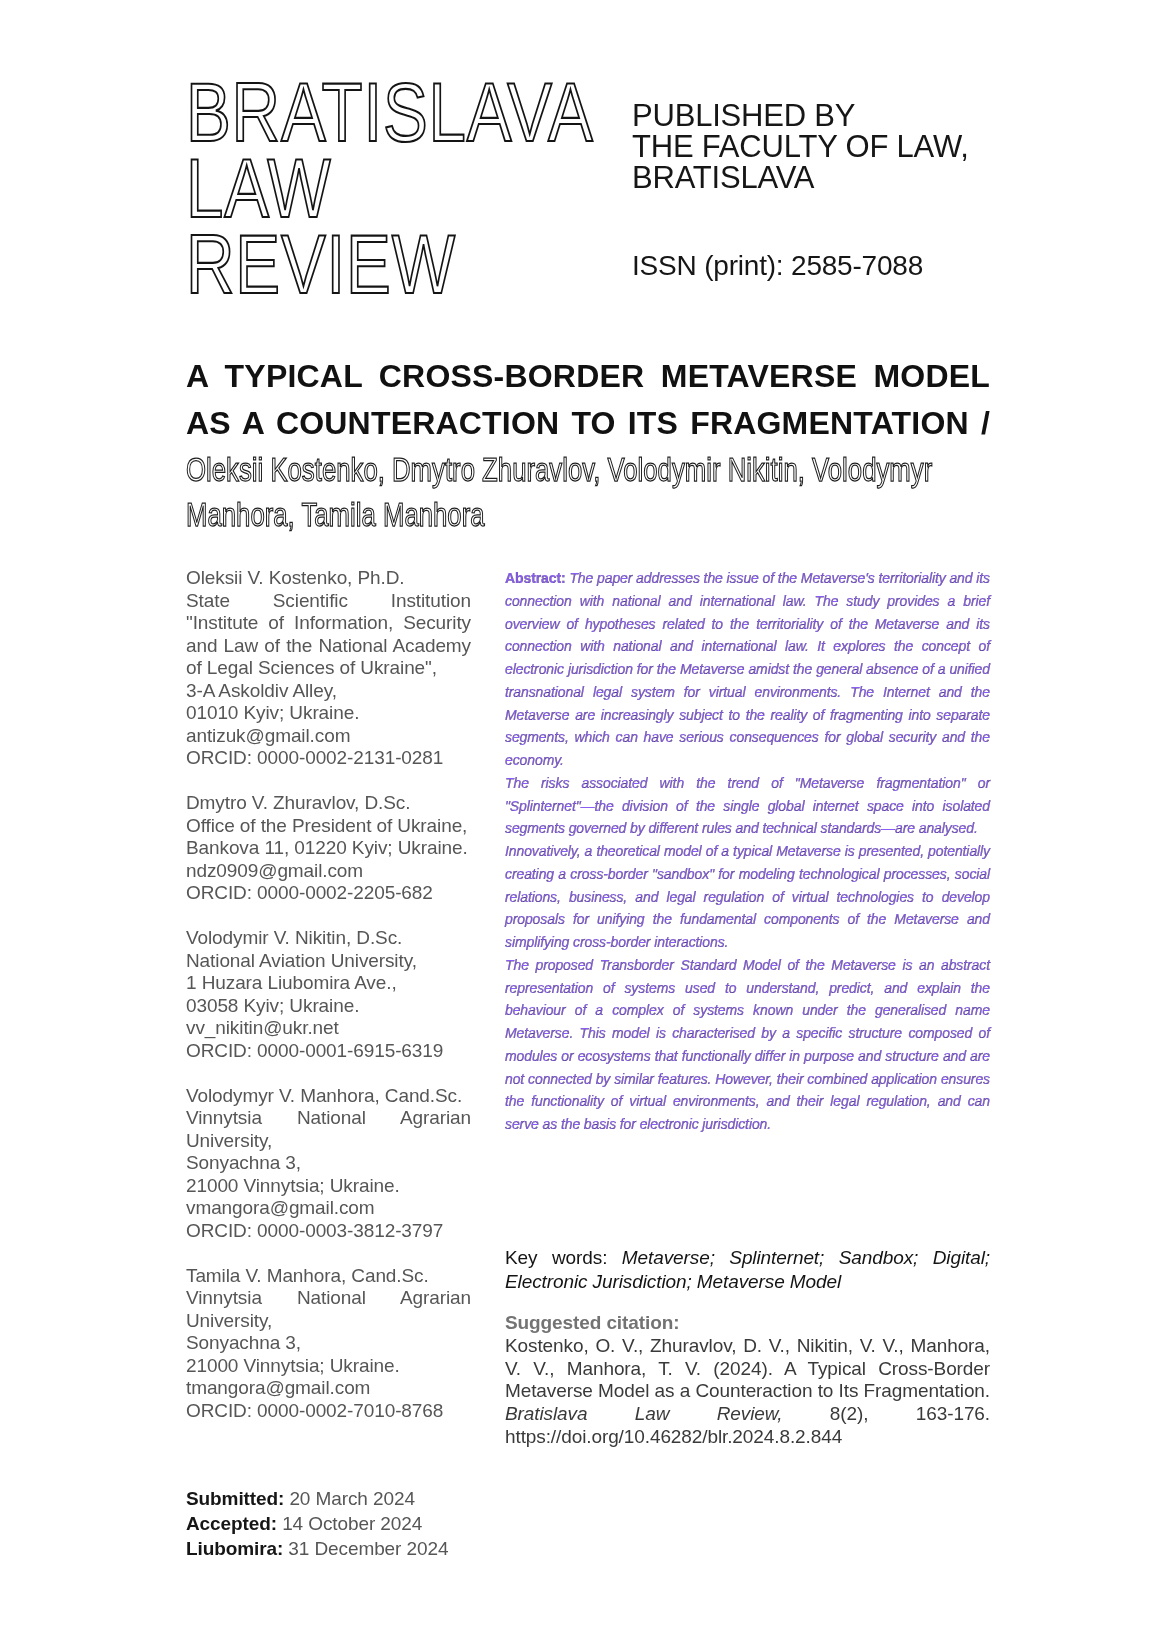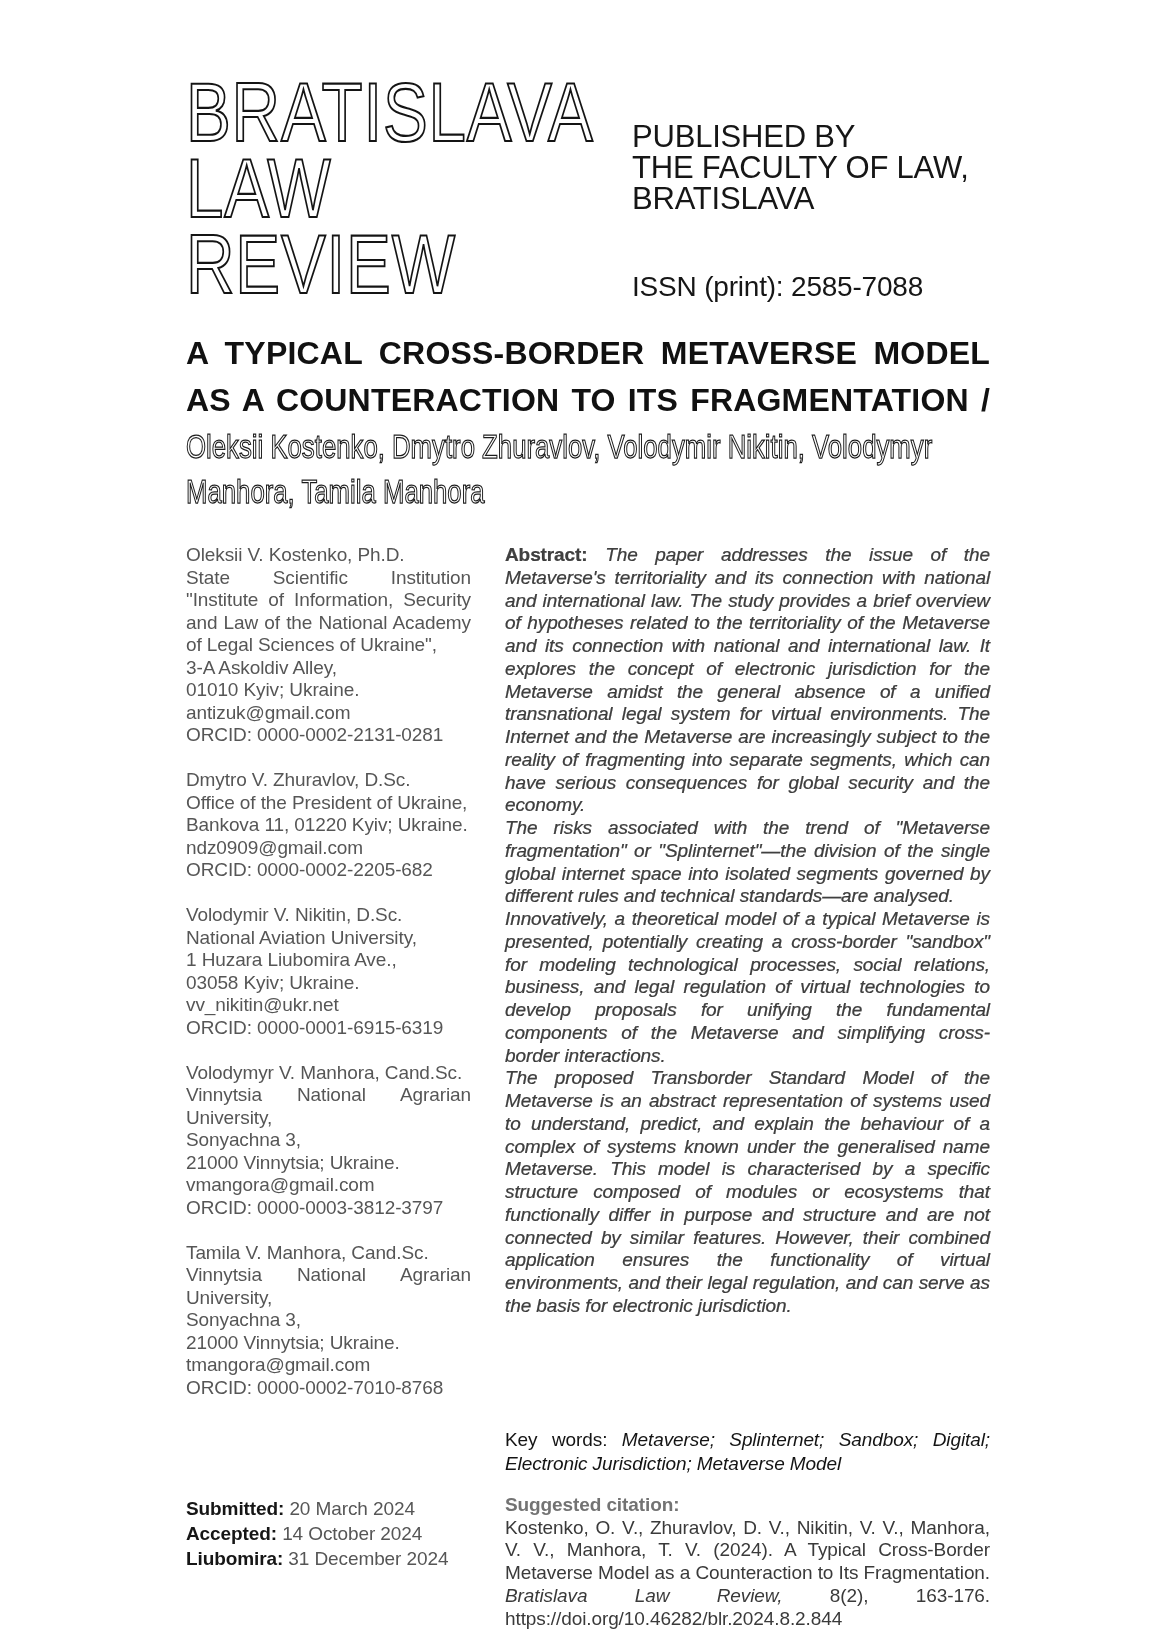--- a/index.html
+++ b/index.html
@@ -5,21 +5,21 @@
   html, body { margin: 0; padding: 0; background: #ffffff; }
   body {
     width: 1166px; height: 1652px;
     font-family: "Liberation Sans", sans-serif;
     color: #1a1a1a;
     overflow: hidden;
   }
   .page { padding: 74px 176px 0 186px; }
 
   
-  .header { display: flex; align-items: flex-end; }
+  .header { display: flex; align-items: center; }
   .logo { width: 420px; }
   .logo-line {
     font-size: 84px;
     line-height: 76px;
     letter-spacing: 1px;
     font-weight: 100;
     color: #141414;
     white-space: nowrap;
     transform: scaleX(0.80);
     transform-origin: 0 50%;
@@ -40,21 +40,21 @@
   .issn { margin-top: 58px; }
   .issn-line {
     font-size: 28px;
     line-height: 30px;
     font-weight: 400;
     color: #161616;
     letter-spacing: -0.2px;
   }
 
   
-  .title-block { margin-top: 28px; }
+  .title-block { margin-top: 51px; }
   .title-line {
     font-size: 32px;
     line-height: 47px;
     font-weight: 700;
     color: #111111;
     text-align: justify;
     text-align-last: justify;
     letter-spacing: 0.2px;
   }
   .title-authors-line {
@@ -77,30 +77,30 @@
 
   .author-block {
     font-size: 19px;
     line-height: 22.5px;
     color: #565656;
     text-align: justify;
     white-space: pre-line;
     margin-bottom: 22.5px;
     letter-spacing: -0.1px;
   }
-  .dates { margin-top: 97px; }
+  .dates { margin-top: 64px; }
   .date-row { font-size: 19px; line-height: 25px; letter-spacing: -0.1px; }
   .date-label { font-weight: 700; color: #161616; }
   .date-value { color: #565656; }
 
   
   .abstract {
-    font-size: 19px;
+    font-size: 14px;
     line-height: 22.75px;
-    color: #404040;
+    color: #8b5cf6;
     text-align: justify;
     letter-spacing: -0.1px;
   }
   .abstract p { margin: 0; font-style: italic; font-weight: 500; }
   .ab-label { font-style: normal; font-weight: 600; }
   @supports (-webkit-text-stroke: 1px #000) {
     .abstract p { -webkit-text-stroke: 0.2px #202020; }
   }
 
   .keywords {

